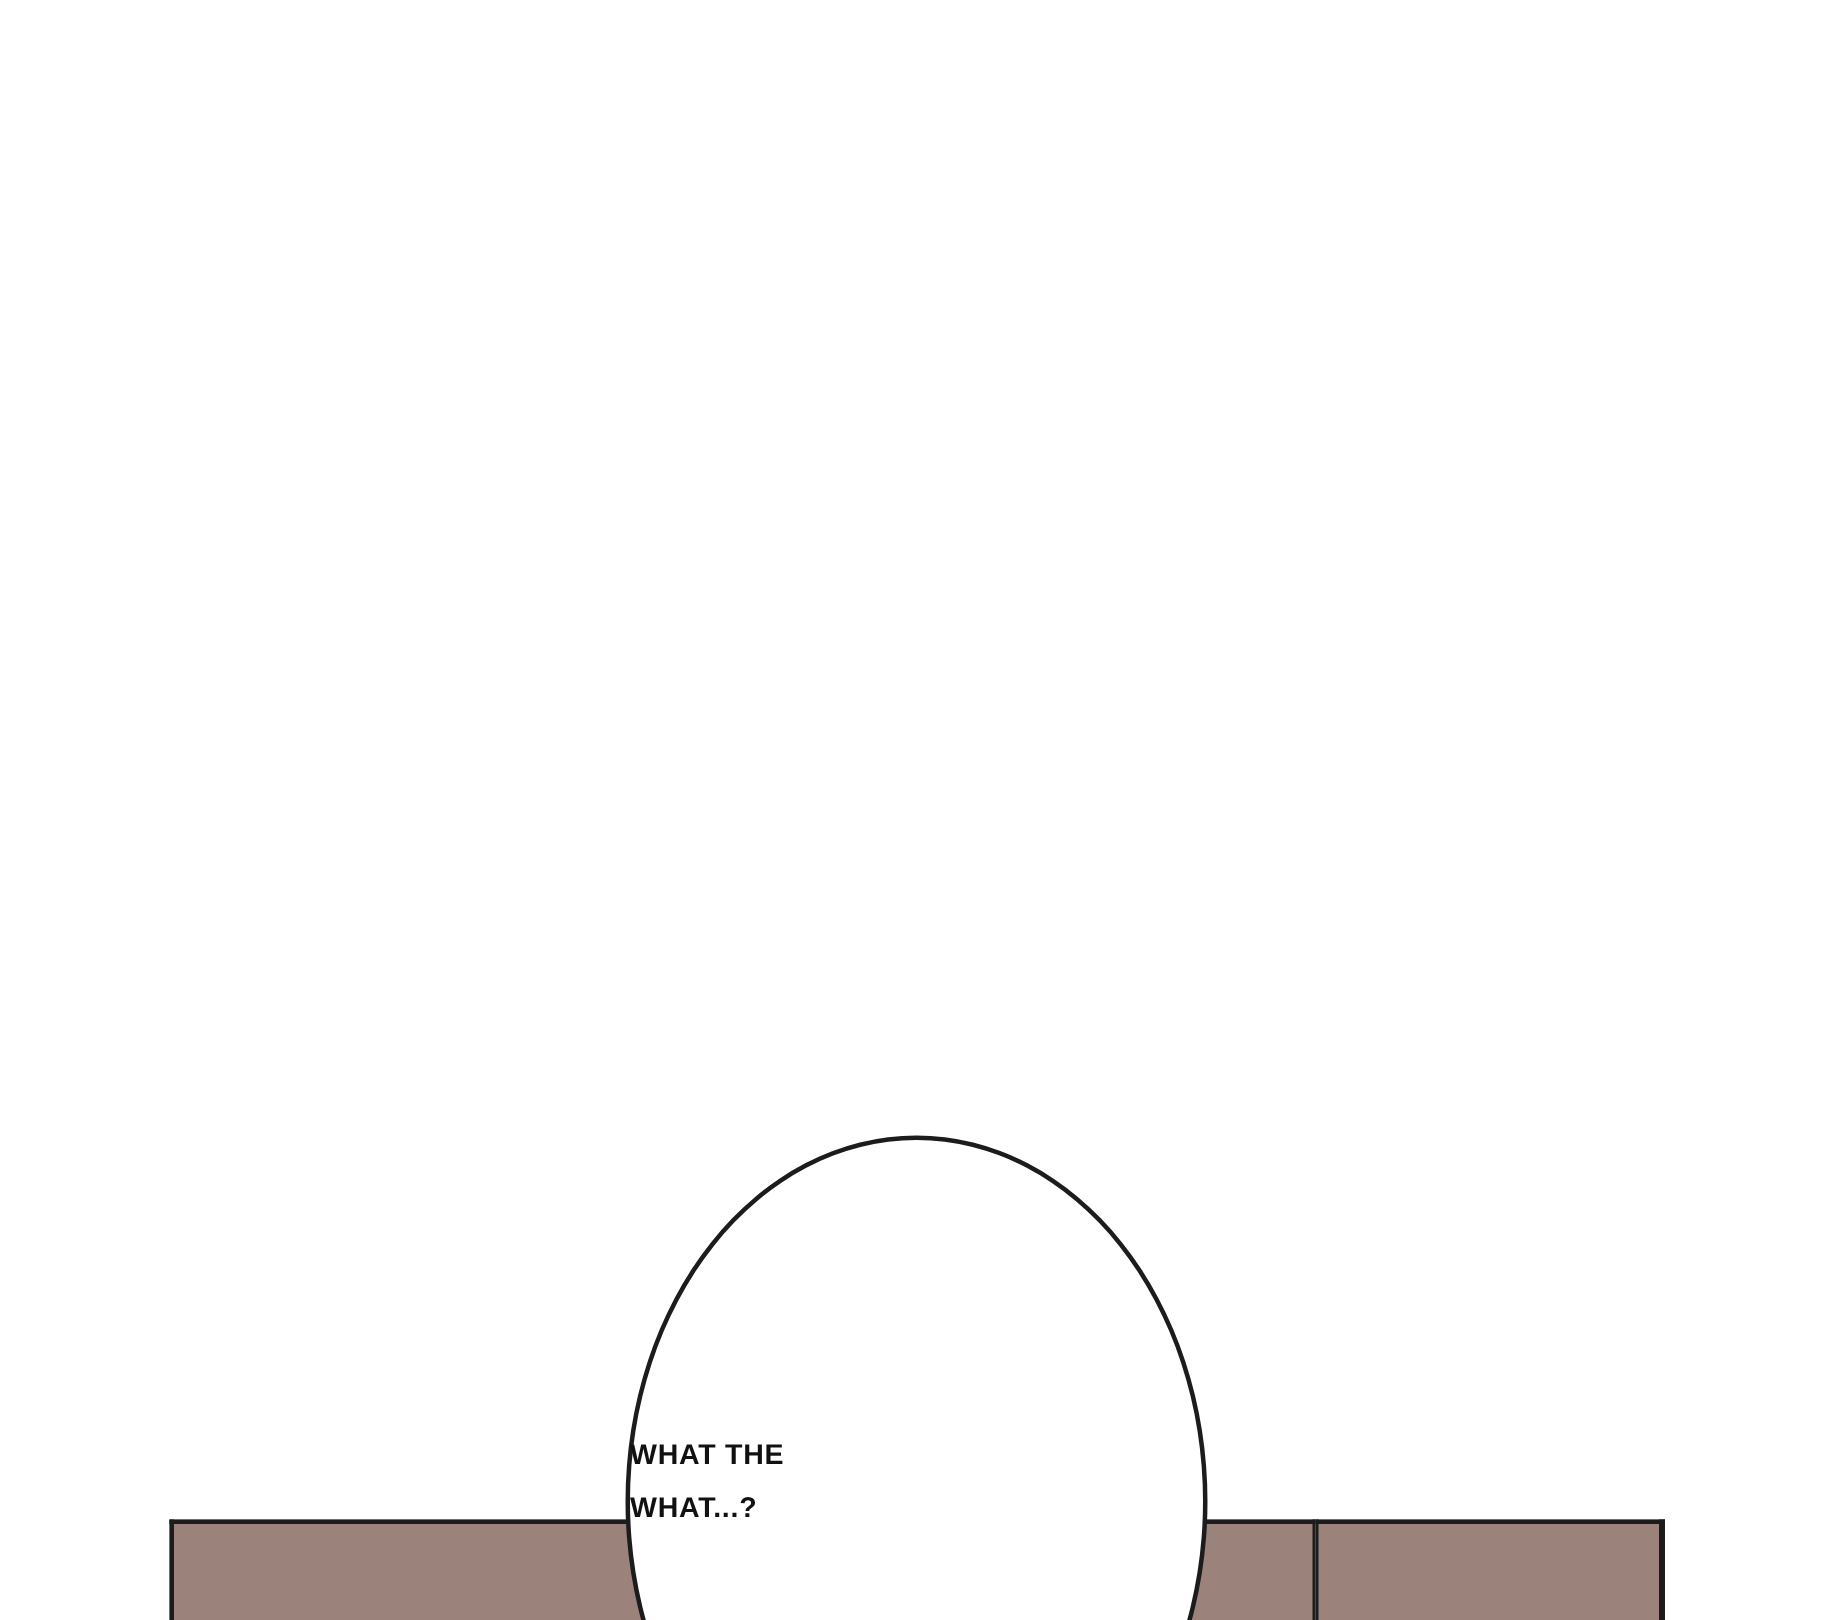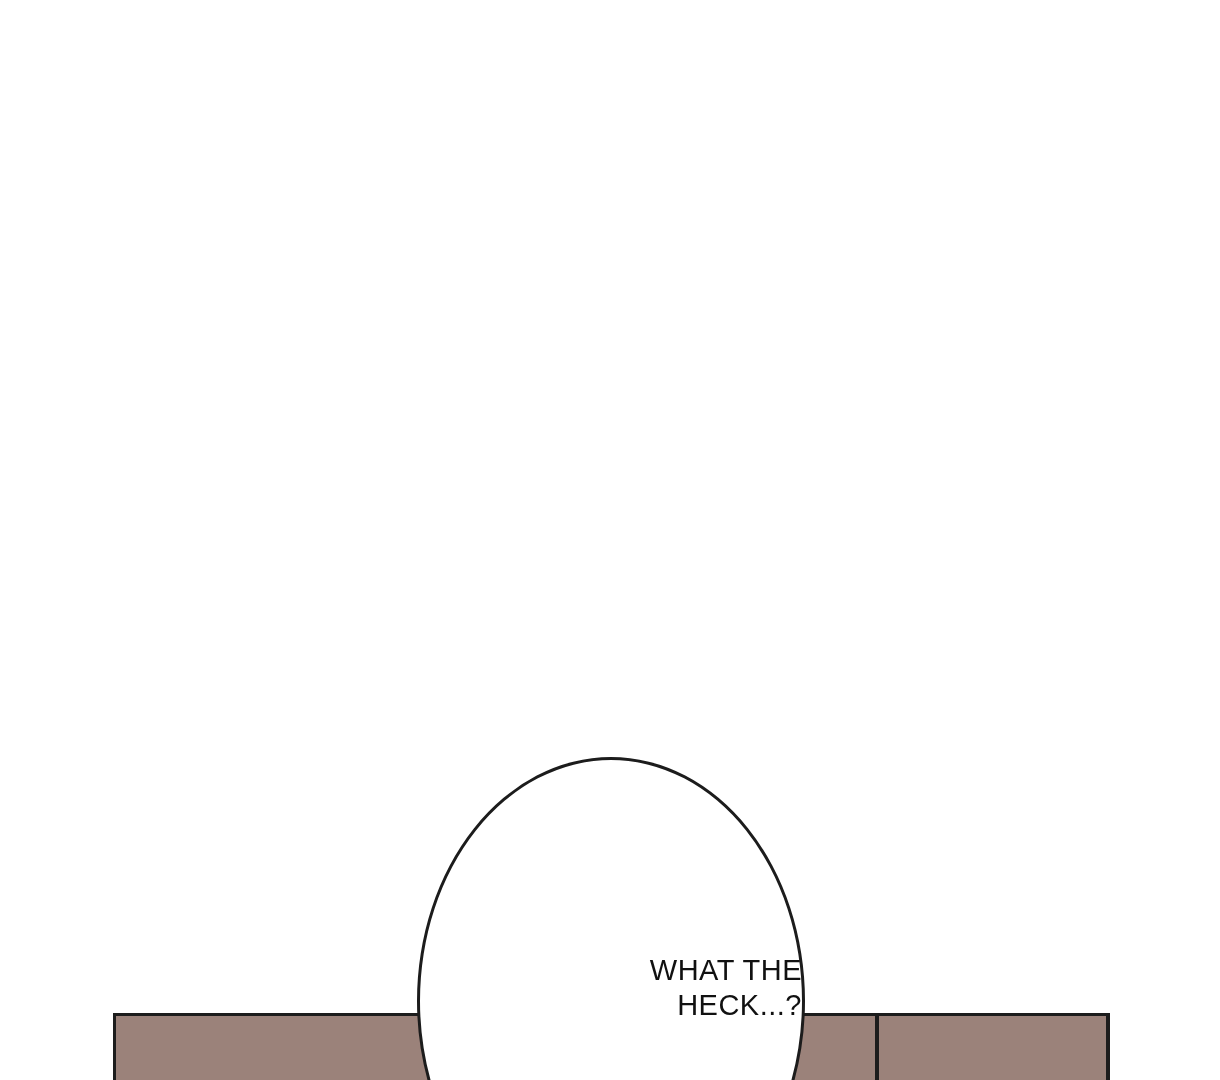--- a/index.html
+++ b/index.html
@@ -47,37 +47,37 @@
     border: 3px solid var(--outline, #1c1c1c);
     border-radius: 50%;
     box-sizing: border-box;
     z-index: 2;
   }
   .bubble-text {
     position: absolute;
     left: 0;
     right: 0;
     top: 193px;
-    text-align: right;
-    font-weight: normal;
-    font-size: 29px;
+    text-align: left;
+    font-weight: bold;
+    font-size: 19px;
     line-height: 35px;
     letter-spacing: 0.5px;
     color: var(--text, #111111);
   }
 </style>
 </head>
 <body>
 
 <div class="comic-page">
 
   <div class="panel panel-left"></div>
 
   <div class="panel panel-right"></div>
 
   <div class="speech-bubble">
     <div class="bubble-text">
       <div>WHAT THE</div>
-      <div>HECK...?</div>
+      <div>WHAT...?</div>
     </div>
   </div>
 
 </div>
 
 </body></html>

